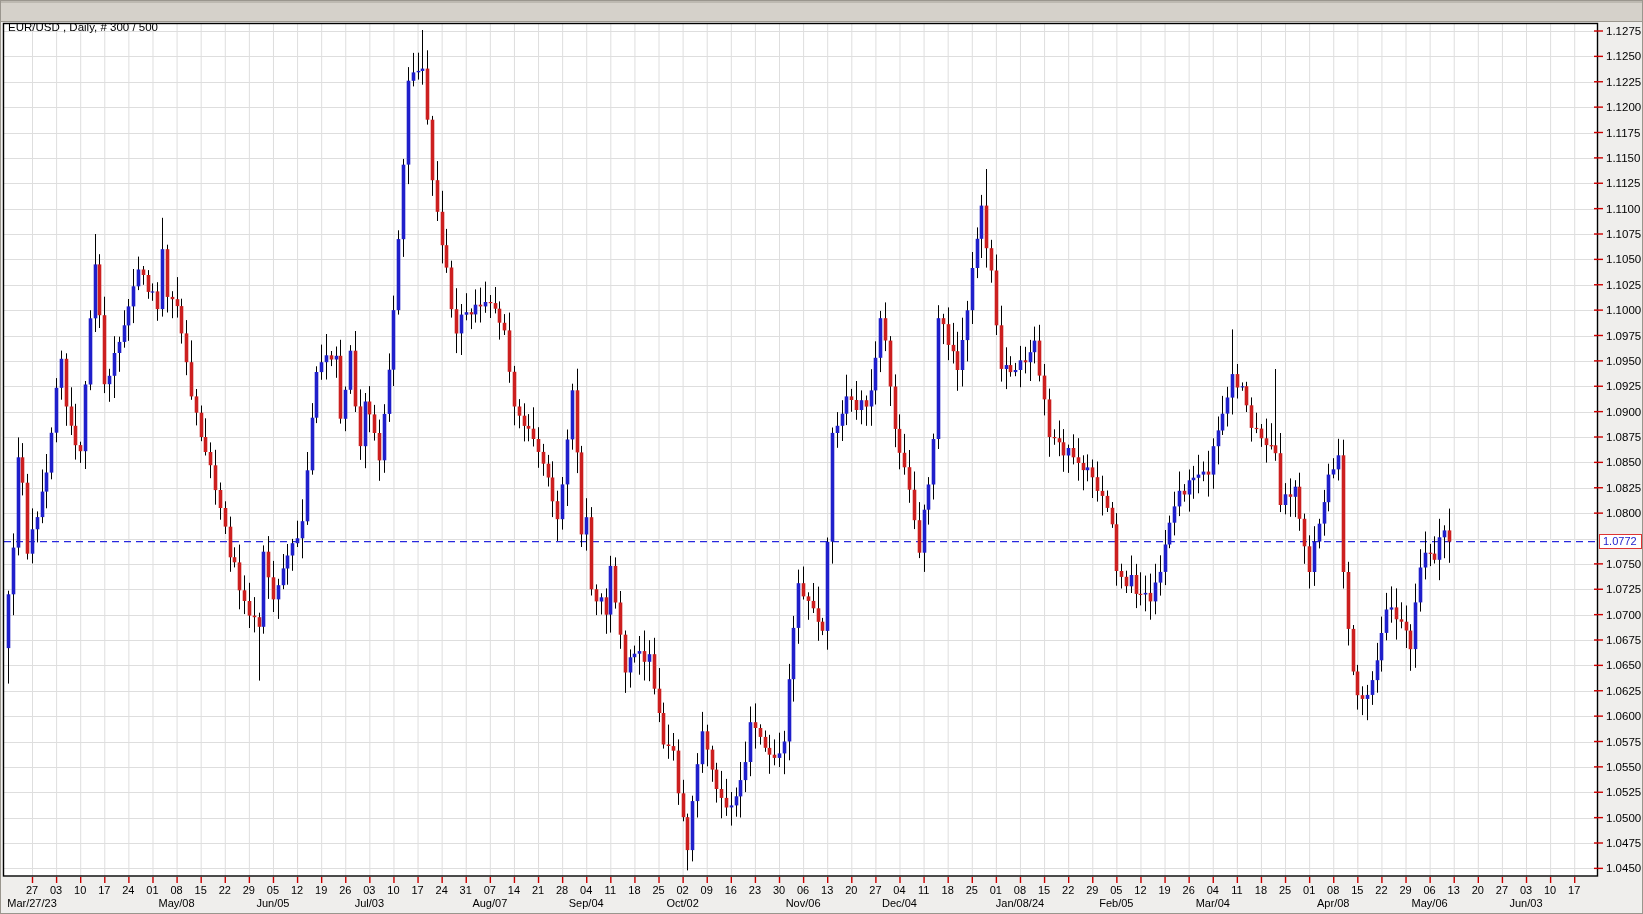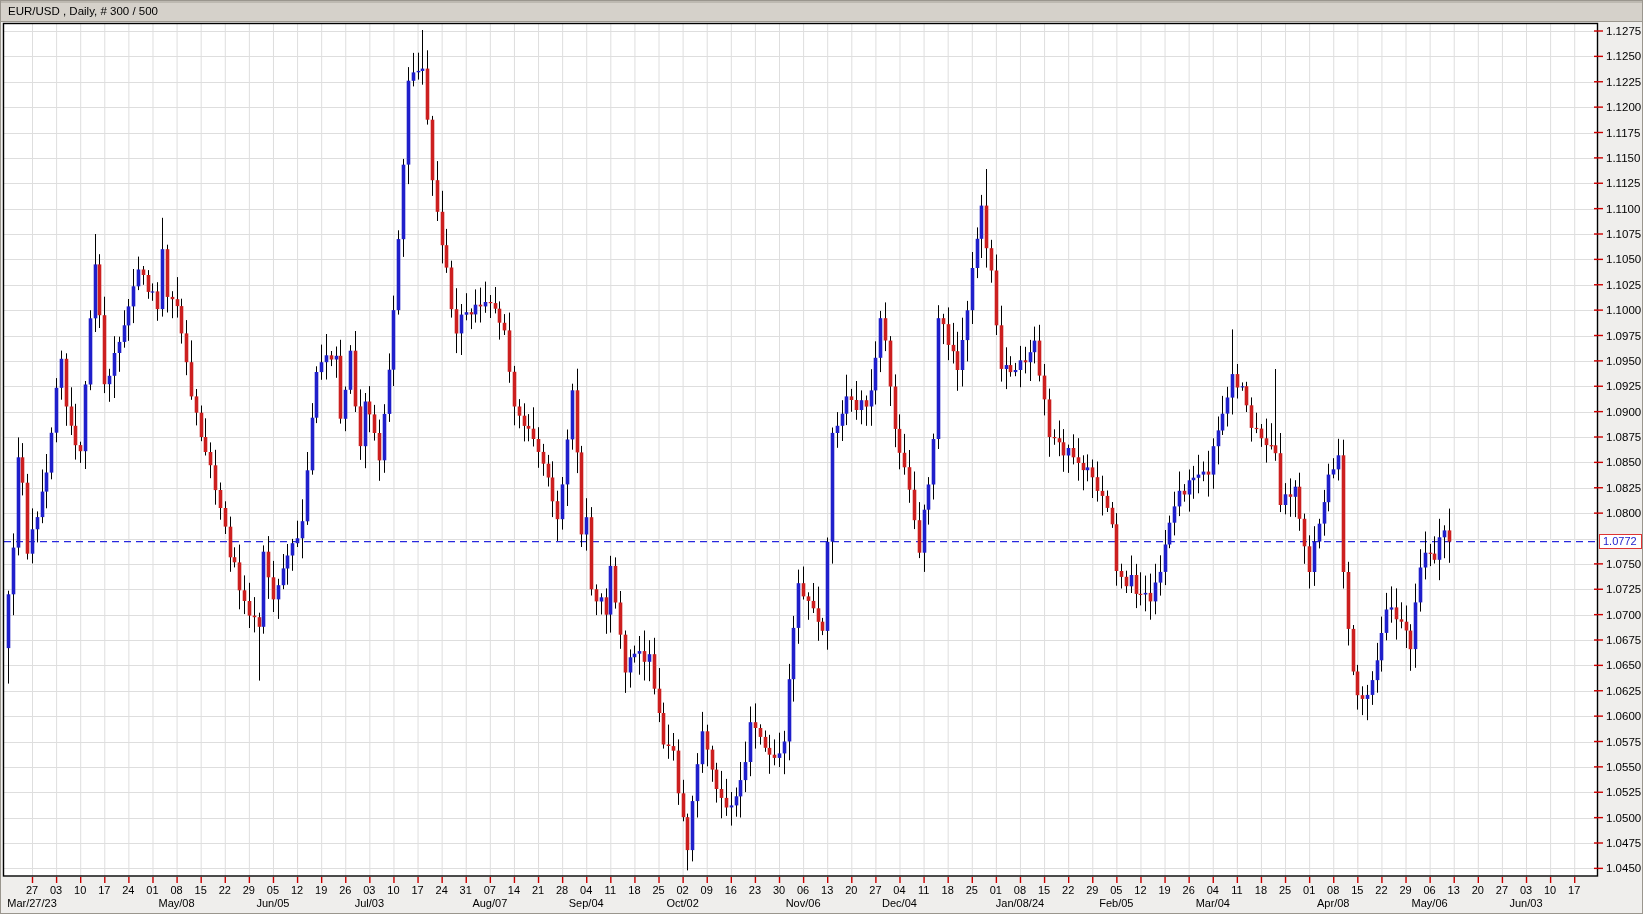--- a/index.html
+++ b/index.html
@@ -7,21 +7,21 @@
     position:relative;width:1643px;height:914px;overflow:hidden;
     background:#EFEEEC;font-family:"Liberation Sans",sans-serif;
     border:1px solid #9a968e;box-sizing:border-box;
   }
   .title-strip{
     position:absolute;left:0;top:0;width:1643px;height:21px;
     background:#D5D1CA;border-top:2px solid #BDB9B1;border-bottom:1px solid #9a968e;
     box-sizing:border-box;
   }
   .title-text{
-    position:absolute;left:7px;top:4px;font-size:11.5px;color:#000;white-space:pre;
+    position:absolute;left:7px;top:20px;font-size:11.5px;color:#000;white-space:pre;
   }
   svg{position:absolute;left:0;top:0;}
   .price-tag{
     position:absolute;left:1598px;width:43px;height:15px;
     background:#FFFFFF;border:1px solid #DD3333;box-sizing:border-box;
     color:#2222CC;font-size:11px;line-height:13px;padding-left:3px;
     z-index:6;
   }
 </style>
 </head>

